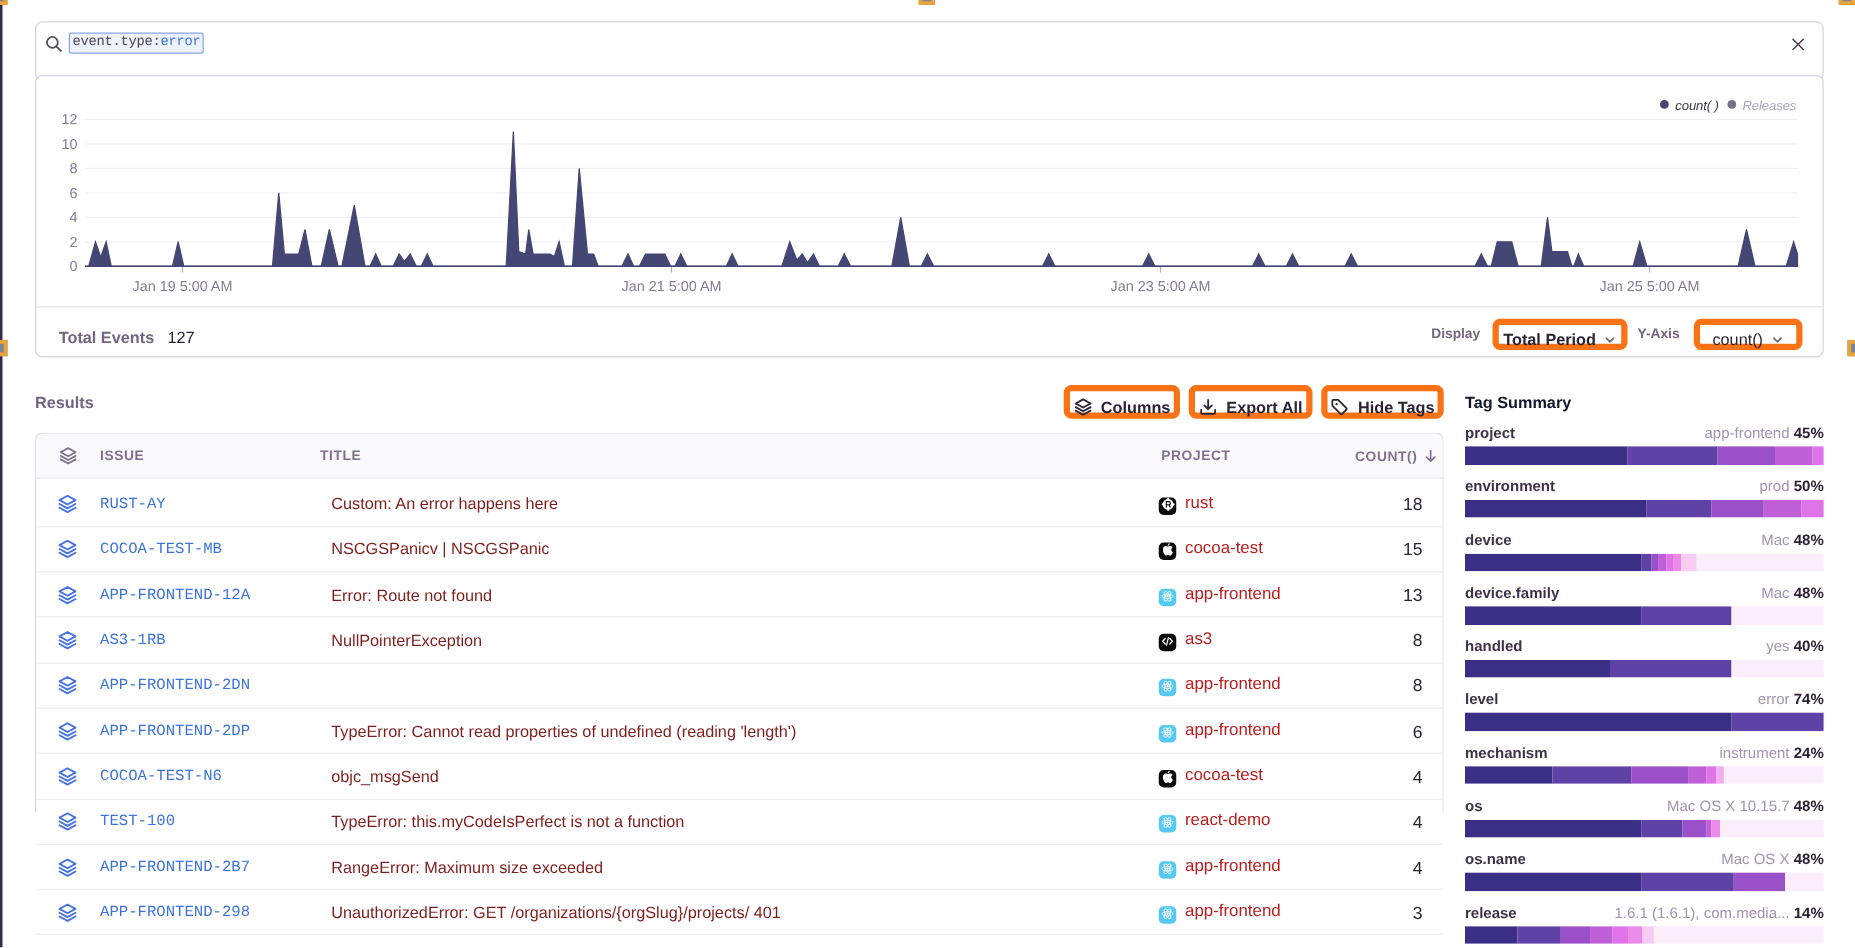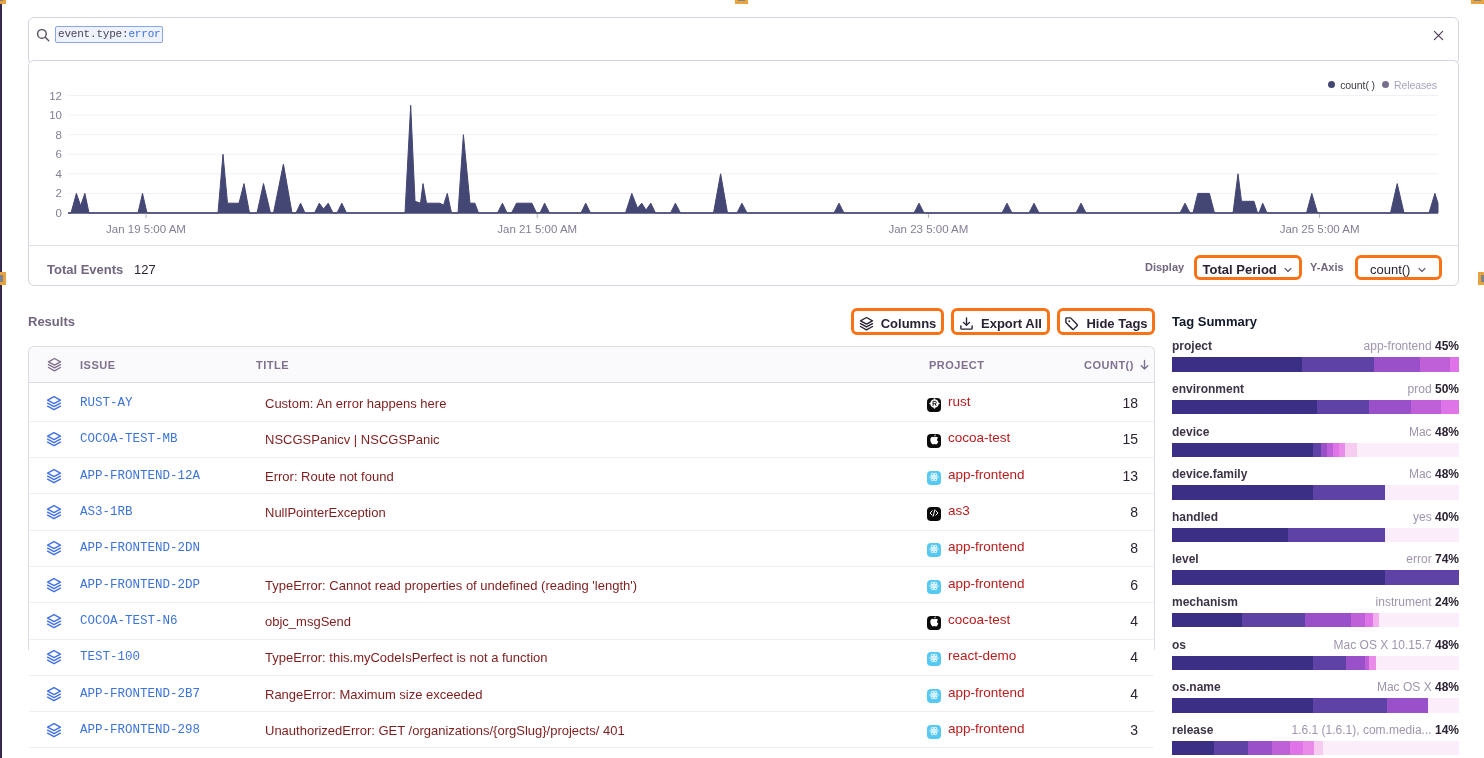--- a/index.html
+++ b/index.html
@@ -8,28 +8,28 @@
 #strip { left:0; top:0; width:2px; height:758px; background:#38284e; position:absolute; }
 .hdl { position:absolute; background:#7a8594; border:3px solid #e8a33d; width:13px; height:13px; }
 
 #search { left:28px; top:17px; width:1431px; height:48px; }
 #smag { position:absolute; left:7px; top:10px; }
 #tok { position:absolute; left:26px; top:8px; font-family:"Liberation Mono",monospace; font-size:11px; letter-spacing:-0.2px; line-height:15px; background:#edf2fc; border:1px solid #89a6ea; border-radius:2px; padding:0 2px; }
 #tok .k { color:#4a4457; } #tok .v { color:#3d74db; }
 #xclose { position:absolute; right:14px; top:12px; }
 
 #chart { left:28px; top:60px; width:1431px; height:226px; }
-#legend { position:absolute; right:21px; top:18px; font-size:10.5px; letter-spacing:-0.1px; color:#3c3a44; }
+#legend { position:absolute; right:21px; top:18px; font-size:10.5px; letter-spacing:-0.1px; color:#3c3a44;font-style:italic; }
 #legend .dot { display:inline-block; width:7px; height:7px; border-radius:50%; margin-right:5px; vertical-align:1px; }
 #legend .rel { color:#aaa3c0; margin-left:7px; }
 #cfoot { position:absolute; left:0; right:0; top:184px; bottom:0; border-top:1px solid #e3ddea; }
 #cfoot .te { position:absolute; left:18px; top:16px; font-size:13px; font-weight:bold; color:#71657f; }
 #cfoot .te b { color:#2b2233; font-weight:normal; margin-left:7px; }
 .ctrl { position:absolute; top:15px; font-size:11px; font-weight:bold; color:#71657f; }
-.btn { position:absolute; border:3px solid #f97316; border-radius:6px; background:#fff; font-size:13px; font-weight:bold; color:#2b2233; text-align:center; }
+.btn { position:absolute; border:5px solid #f97316; border-radius:6px; background:#fff; font-size:13px; font-weight:bold; color:#2b2233; text-align:center; }
 
 #results-h { position:absolute; left:28px; top:314px; font-size:13px; font-weight:bold; color:#71657f; }
 .topbtn { position:absolute; top:308px; height:27px; line-height:25px; }
 .topbtn svg { vertical-align:-3px; margin-right:7px; }
 
 #table { position:absolute; left:28px; top:346px; width:1127px; height:304px; border:1px solid #e0dae6; border-radius:6px 6px 0 0; border-bottom:none; }
 #thead { position:absolute; left:0; right:0; top:0; height:36px; background:#faf9fb; border-bottom:1px solid #e0dae6; border-radius:6px 6px 0 0; font-size:11px; font-weight:bold; letter-spacing:.5px; color:#80708f; }
 #thead > span { position:absolute; top:12px; white-space:nowrap; }
 .trow { position:relative; height:36.3px; border-bottom:1px solid #f1edf3; font-size:13.5px; }
 .trow > span { position:absolute; top:50%; transform:translateY(-50%); white-space:nowrap; }

